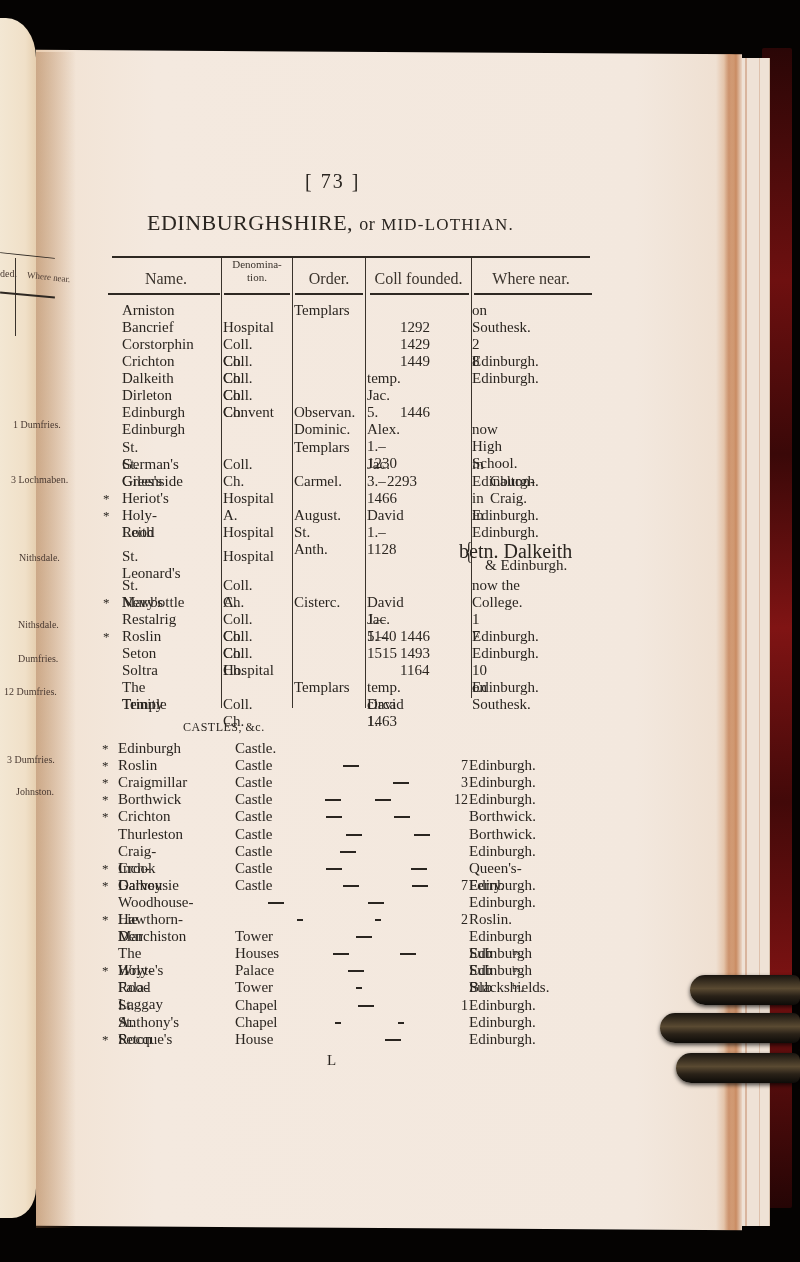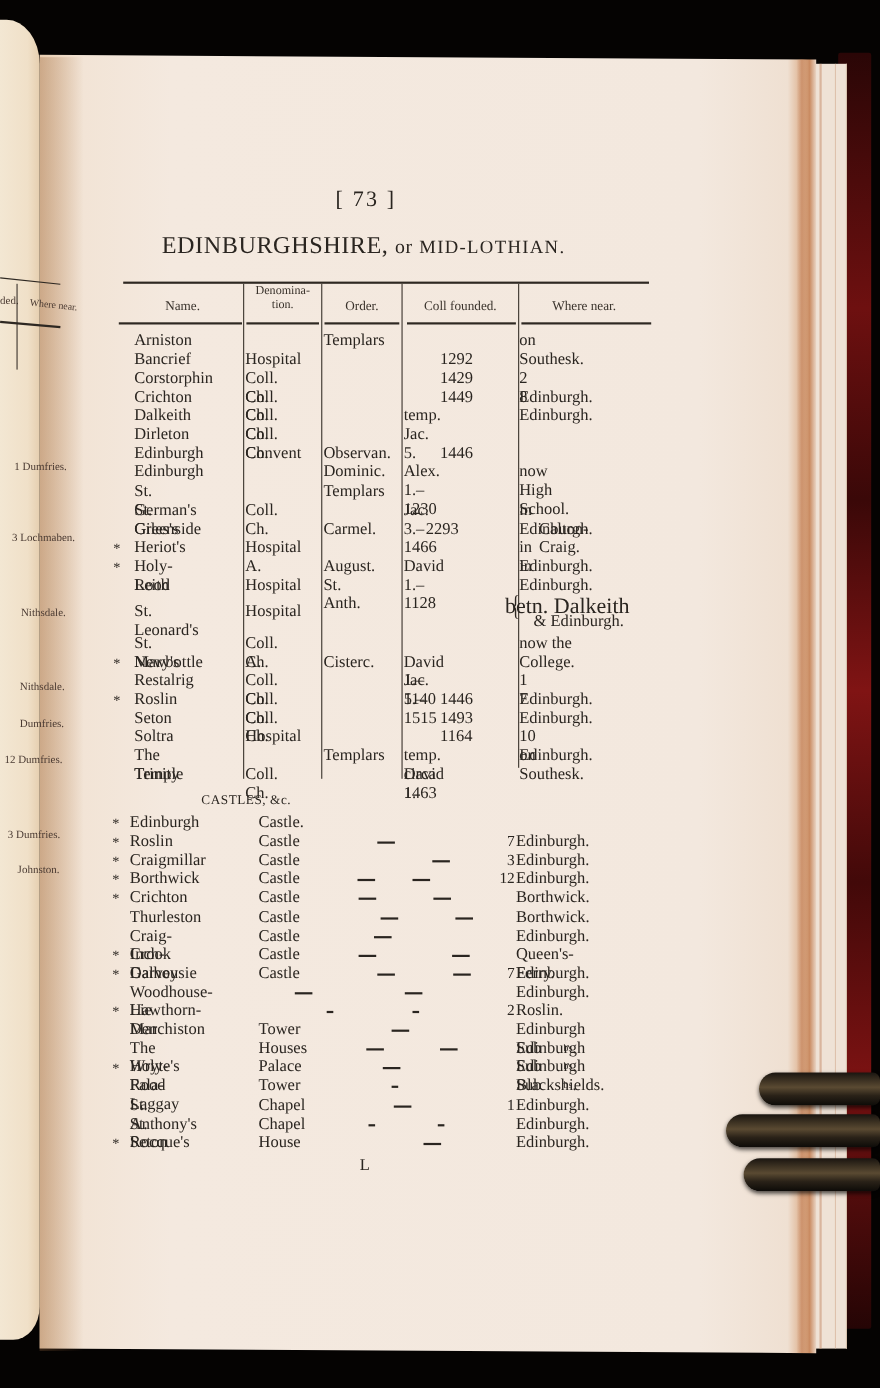--- a/index.html
+++ b/index.html
@@ -54,21 +54,21 @@
   .abs { position:absolute; white-space:nowrap; }
 
   .left-frag { color:#4a3a32; font-size:10px; }
 
   .folio { left:305px; top:170px; font-size:20px; letter-spacing:2px; }
   .title { left:147px; top:210px; font-size:22px; letter-spacing:0.5px; }
   .title .sc { font-size:17px; letter-spacing:1.2px; }
 
   .rule { position:absolute; background:#2e2822; }
 
-  .hdr { font-size:12px; color:#3a332c; text-align:center; position:absolute; line-height:13px; }
+  .hdr { font-size:16px; color:#3a332c; text-align:center; position:absolute; line-height:13px; }
 
   .vline { position:absolute; width:1px; background:#3a332c; }
 
   .row { position:absolute; left:0; font-size:15px; line-height:17px; height:17px; }
   .c-star { position:absolute; left:103px; width:10px; font-size:13px; }
   .c-name { position:absolute; left:122px; }
   .c-denom { position:absolute; left:223px; }
   .c-order { position:absolute; left:294px; }
   .c-when { position:absolute; left:367px; }
   .c-where { position:absolute; left:472px; }
@@ -100,21 +100,21 @@
 <div class="gutter-shadow"></div>
 <div class="left-page"></div>
 
 <div>
   <div class="rule" style="left:0;top:255px;width:55px;height:1px;transform:rotate(6deg);"></div>
   <span class="abs left-frag" style="left:0;top:268px;">ded.</span>
   <div class="vline" style="left:15px;top:258px;height:78px;"></div>
   <span class="abs left-frag" style="left:27px;top:272px;transform:rotate(6deg);font-size:9px;">Where near.</span>
   <div class="rule" style="left:0;top:294px;width:55px;height:2px;transform:rotate(5deg);"></div>
   <span class="abs left-frag" style="left:13px;top:419px;">1 Dumfries.</span>
-  <span class="abs left-frag" style="left:11px;top:484px;">3 Lochmaben.</span>
+  <span class="abs left-frag" style="left:11px;top:474px;">3 Lochmaben.</span>
   <span class="abs left-frag" style="left:19px;top:552px;">Nithsdale.</span>
   <span class="abs left-frag" style="left:18px;top:619px;">Nithsdale.</span>
   <span class="abs left-frag" style="left:18px;top:653px;">Dumfries.</span>
   <span class="abs left-frag" style="left:4px;top:686px;">12 Dumfries.</span>
   <span class="abs left-frag" style="left:7px;top:754px;">3 Dumfries.</span>
   <span class="abs left-frag" style="left:16px;top:786px;">Johnston.</span>
 </div>
 
 <span class="abs ink folio">[ 73 ]</span>
 <div class="abs ink title">

